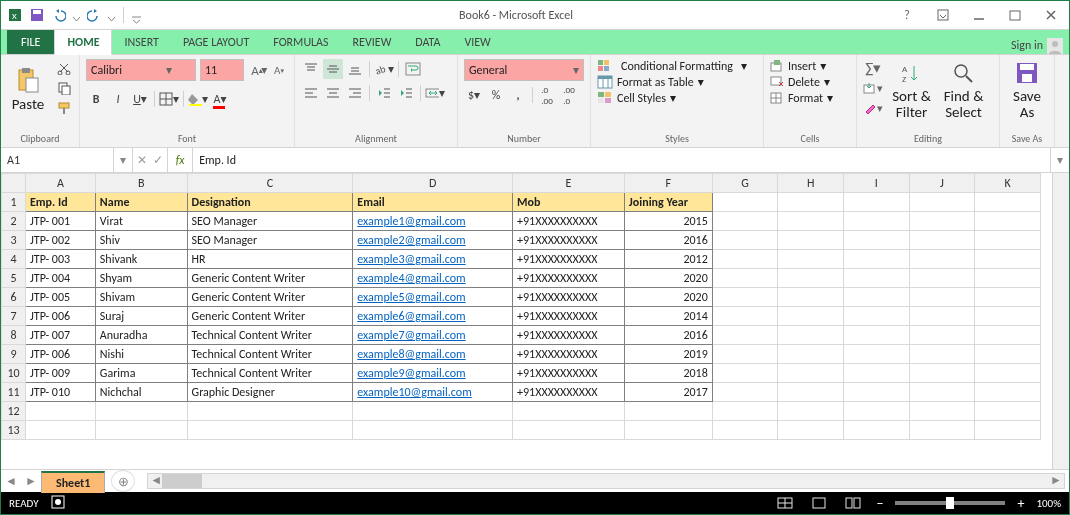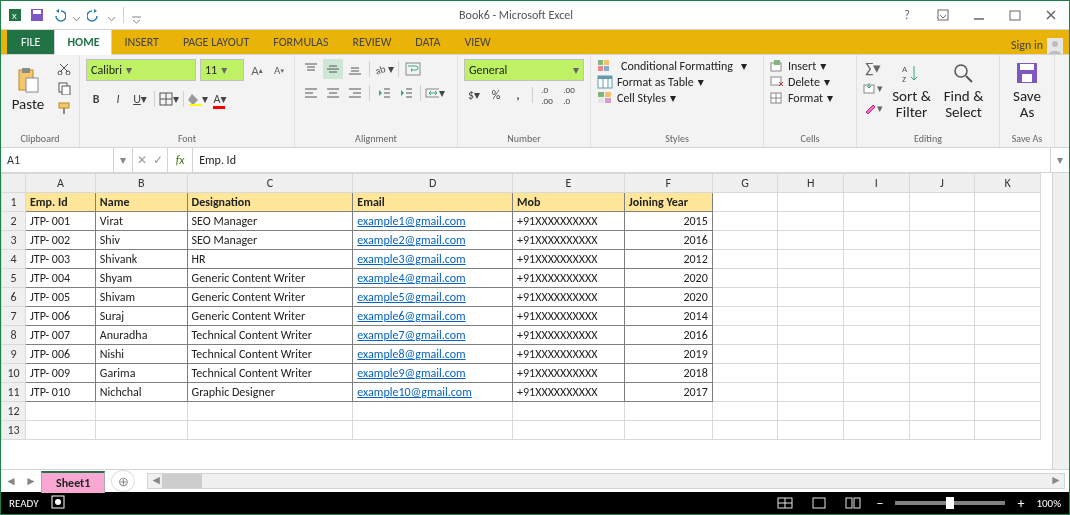--- a/index.html
+++ b/index.html
@@ -8,38 +8,38 @@
   .titlebar{height:28px;background:#fff;display:flex;align-items:center;padding:0 4px;border-bottom:1px solid #d4d4d4;}
   .titlebar .qat{display:flex;align-items:center;gap:6px;padding-left:2px;}
   .titlebar .qat .sep{width:1px;height:16px;background:#d0d0d0;margin:0 2px;}
   .qat-icon{width:16px;height:16px;display:inline-flex;align-items:center;justify-content:center;color:#555;}
   .titlebar .title{flex:1;text-align:center;color:#555;font-size:12px;}
   .titlebar .win-ctrls{display:flex;align-items:center;gap:8px;}
   .win-btn{width:28px;height:20px;display:inline-flex;align-items:center;justify-content:center;color:#666;}
   .drop-arrow{width:7px;height:7px;display:inline-block;}
   .drop-arrow svg{vertical-align:middle;}
   
-  .tabsbar{height:24px;background:#eab308;display:flex;align-items:flex-end;padding-left:6px;border-bottom:1px solid #d4d4d4;}
+  .tabsbar{height:24px;background:#86efac;display:flex;align-items:flex-end;padding-left:6px;border-bottom:1px solid #d4d4d4;}
   .file-tab{background:#217346;color:#fff;font-size:12px;height:24px;display:inline-flex;align-items:center;padding:0 14px;}
   .tab{height:24px;display:inline-flex;align-items:center;padding:0 12px;color:#444;font-size:12px;}
   .tab.active{border:1px solid #d4d4d4;border-bottom:1px solid #fff;margin-bottom:-1px;color:#217346;font-weight:bold;background:#fff;}
   .tabs-spacer{flex:1;}
   .signin{font-size:12px;color:#444;padding-right:6px;display:flex;align-items:flex-start;gap:4px;}
   
   .ribbon{height:92px;background:#f3f3f3;border-bottom:1px solid #d4d4d4;display:flex;align-items:stretch;overflow:hidden;}
   .group{display:flex;flex-direction:column;justify-content:space-between;padding:4px 6px 2px 6px;border-right:1px solid #e0e0e0;}
   .group-body{display:flex;align-items:flex-start;gap:6px;flex:1;}
   .group-label{font-size:10px;color:#666;text-align:center;padding-top:2px;}
   .big-btn{display:flex;flex-direction:column;align-items:center;justify-content:center;width:42px;height:62px;}
   .big-btn .ico{width:26px;height:26px;display:inline-flex;align-items:center;justify-content:center;}
   .big-btn .lbl{font-size:15px;text-align:center;line-height:1.1;margin-top:2px;}
   .small-stack{display:flex;flex-direction:column;gap:2px;}
   .small-btn{width:18px;height:18px;display:inline-flex;align-items:center;justify-content:center;color:#666;font-size:11px;}
   .font-row{display:flex;align-items:center;gap:4px;margin-bottom:4px;}
-  .combo{height:20px;border:1px solid #c0c0c0;background:#bef264;display:inline-flex;align-items:center;padding:0 4px;font-size:12px;}
+  .combo{height:20px;border:1px solid #c0c0c0;background:#fca5a5;display:inline-flex;align-items:center;padding:0 4px;font-size:12px;gap:40px;}
   .combo .da{margin-left:4px;color:#666;}
   .icon-row{display:flex;align-items:center;gap:2px;}
   .icon-row .ib{width:20px;height:20px;display:inline-flex;align-items:center;justify-content:center;font-size:12px;color:#444;}
   .icon-row .dv{width:1px;height:16px;background:#d0d0d0;margin:0 2px;}
   
   .formula-row{height:24px;display:flex;align-items:stretch;border-bottom:1px solid #d4d4d4;}
   .namebox{width:100px;border:none;border-right:1px solid #d4d4d4;display:flex;align-items:center;padding:0 6px;font-size:12px;color:#333;}
   .namebox-dd{width:18px;display:flex;align-items:center;justify-content:center;border-right:1px solid #d4d4d4;color:#888;}
   .fx-btns{display:flex;align-items:center;padding:0 4px;gap:6px;color:#999;border-right:1px solid #d4d4d4;}
   .fx-label{width:24px;display:flex;align-items:center;justify-content:center;font-style:italic;color:#4d7c0f;border-right:1px solid #d4d4d4;}
@@ -59,21 +59,21 @@
   .data-th{background:#ffe699;font-weight:bold;text-align:left;border:1px solid #7f7f7f !important;}
   td.data{border:1px solid #7f7f7f !important;text-align:left;}
   td.data.num{text-align:right;}
   a.email{color:#0563c1;text-decoration:underline;}
   col.cA{width:70px;} col.cB{width:92px;} col.cC{width:166px;} col.cD{width:160px;}
   col.cE{width:112px;} col.cF{width:88px;} col.cG,col.cH,col.cI,col.cJ,col.cK{width:66px;}
   .vscroll{width:16px;background:#f0f0f0;border-left:1px solid #d4d4d4;}
   
   .tabs-row{height:22px;display:flex;align-items:center;border-top:1px solid #d4d4d4;background:#fff;}
   .tabs-row .nav-btn{width:20px;height:20px;display:inline-flex;align-items:center;justify-content:center;color:#888;}
-  .sheet-tab{height:20px;display:inline-flex;align-items:center;padding:0 14px;border:1px solid #ababab;border-bottom:none;background:#f9a8d4;font-size:12px;position:relative;top:1px;}
+  .sheet-tab{height:20px;display:inline-flex;align-items:center;padding:0 14px;border:1px solid #ababab;border-bottom:none;background:#fdba74;font-size:12px;position:relative;top:1px;}
   .sheet-tab.active{border-top:2px solid #217346;font-weight:bold;}
   .add-sheet{width:22px;height:20px;display:inline-flex;align-items:center;justify-content:center;color:#888;border:1px solid #e0e0e0;border-radius:50%;margin-left:6px;font-size:13px;}
   .hscroll{flex:1;height:14px;background:#f0f0f0;margin-left:12px;margin-right:4px;border:1px solid #d4d4d4;position:relative;}
   .hscroll .thumb{position:absolute;left:0;top:0;height:100%;width:40px;background:#cdcdcd;}
   
   .statusbar{height:22px;background:#000000;color:#fff;display:flex;align-items:center;font-size:11px;padding:0 8px;gap:12px;}
   .statusbar .spacer{flex:1;}
   .view-btn{width:22px;height:16px;display:inline-flex;align-items:center;justify-content:center;opacity:.9;}
   .zoom-slider{width:110px;height:4px;background:rgba(255,255,255,.5);position:relative;}
   .zoom-slider .mid{position:absolute;left:50%;top:-3px;width:1px;height:10px;background:#fff;}

